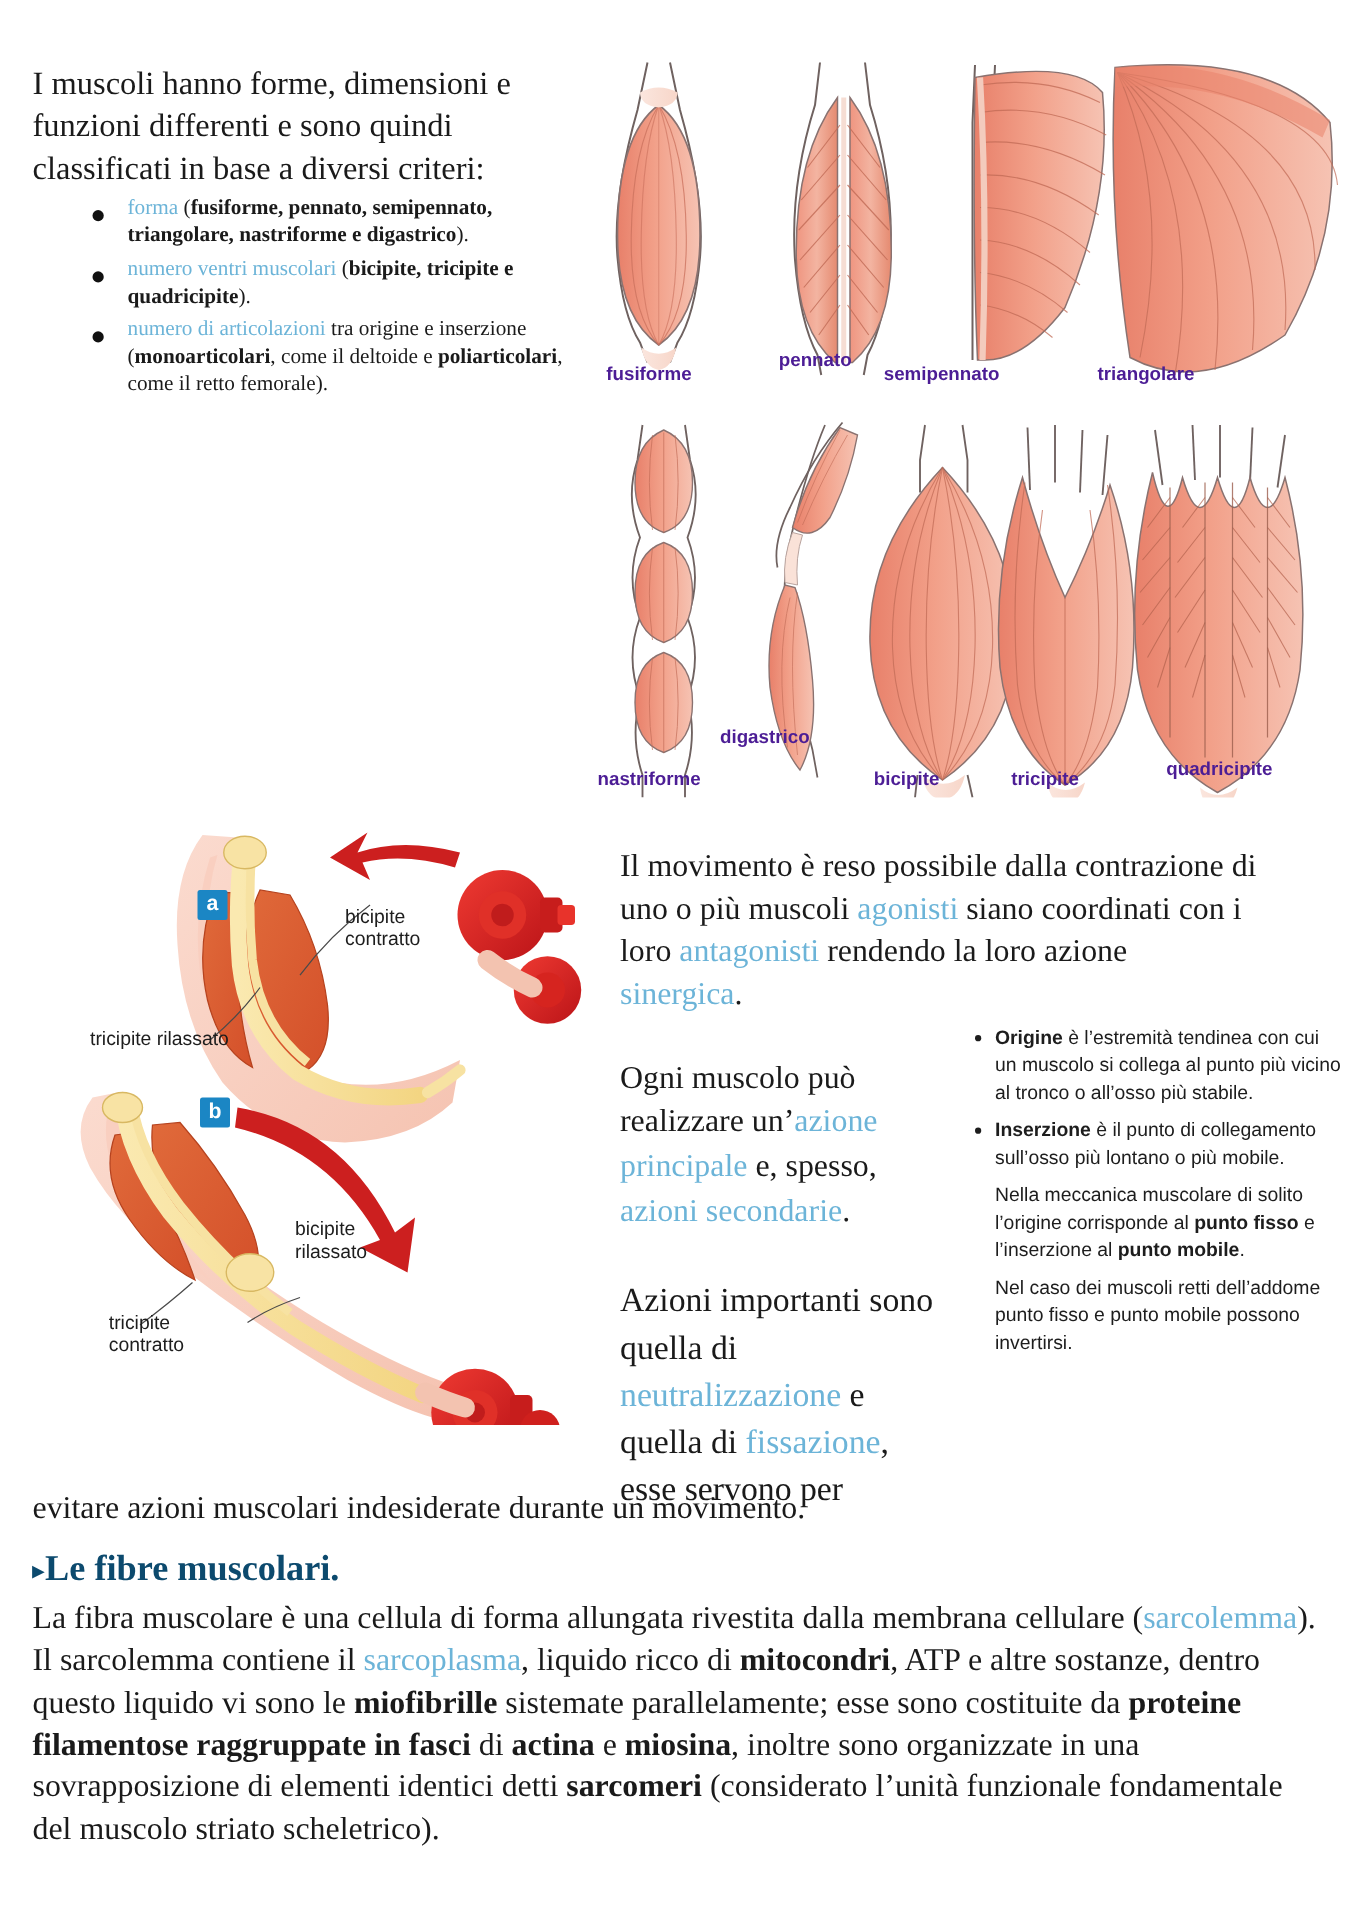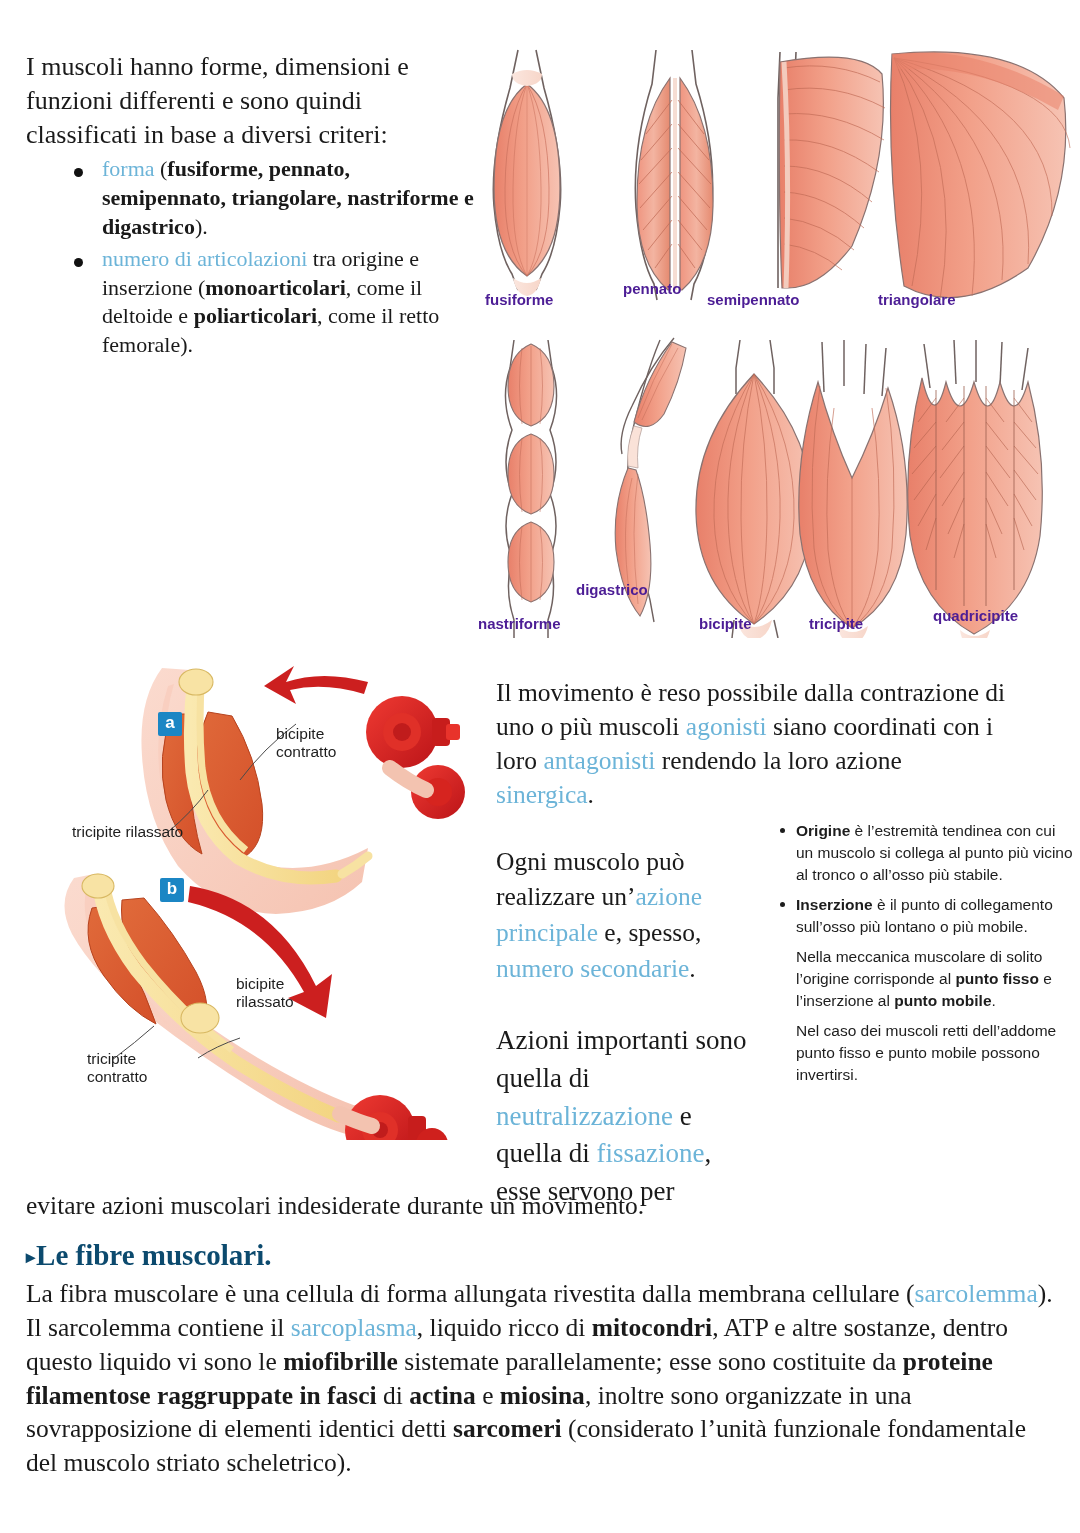--- a/index.html
+++ b/index.html
@@ -18,21 +18,21 @@
 
   
   #intro-block {
     position:absolute; left:26px; top:50px; width:450px;
     font-size:26px; line-height:1.30;
   }
   #intro-block .lead { margin:0 0 2px 0; }
   ul.criteria { list-style:none; margin:4px 0 0 0; padding:0 0 0 46px; }
   ul.criteria > li {
     position:relative; margin:0 0 4px 0; padding-left:30px;
-    font-size:22px; line-height:1.30;
+    font-size:17px; line-height:1.30;
   }
   ul.criteria > li::before {
     content:""; position:absolute; left:2px; top:13px;
     width:9px; height:9px; border-radius:50%; background:#111;
   }
 
   
   #muscle-figure {
     position:absolute; left:478px; top:38px; width:600px; height:600px;
   }
@@ -101,20 +101,23 @@
 </head>
 <body>
 
 <div class="page">
 
   <div id="intro-block">
     <p class="lead">I muscoli hanno forme, dimensioni e funzioni differenti e sono quindi classificati in base a diversi criteri:</p>
     <ul class="criteria">
       <li>
         <span class="hl">forma</span><span> (</span><span class="bd">fusiforme, pennato, semipennato, triangolare, nastriforme e digastrico</span><span>).</span>
+      </li>
+      <li>
+        <span class="hl">numero ventri muscolari</span><span> (</span><span class="bd">bicipite, tricipite e quadricipite</span><span>).</span>
       </li>
       <li>
         <span class="hl"> numero di articolazioni</span><span> tra origine e inserzione (</span><span class="bd">monoarticolari</span><span>, come il deltoide e </span><span class="bd">poliarticolari</span><span>, come il retto femorale).</span>
       </li>
     </ul>
   </div>
 
   <div id="muscle-figure">
     <svg width="600" height="600" viewBox="0 0 600 600">
       <defs>
@@ -405,21 +408,21 @@
 contratto</span>
     <span class="arm-label" style="left:22px;  top:163px;">tricipite rilassato</span>
     <span class="arm-label" style="left:186px; top:315px;">bicipite
 rilassato</span>
     <span class="arm-label" style="left:37px;  top:390px;">tricipite
 contratto</span>
   </div>
 
   <p id="movement-para"><span>Il movimento è reso possibile dalla contrazione di uno o più muscoli </span><span class="hl">agonisti</span><span> siano coordinati con i loro </span><span class="hl">antagonisti</span><span> rendendo la loro azione </span><span class="hl">sinergica</span><span>.</span></p>
 
-  <p id="action-para"><span>Ogni muscolo può realizzare un’</span><span class="hl">azione principale</span><span> e, spesso, </span><span class="hl">numero secondarie</span><span>.</span></p>
+  <p id="action-para"><span>Ogni muscolo può realizzare un’</span><span class="hl">azione principale</span><span> e, spesso, </span><span class="hl">azioni secondarie</span><span>.</span></p>
 
   <p id="important-para"><span>Azioni importanti sono quella di </span><span class="hl">neutralizzazione</span><span> e quella di </span><span class="hl">fissazione</span><span>, esse servono per</span></p>
 
   <p id="closing-line">evitare azioni muscolari indesiderate durante un movimento.</p>
 
   <div id="definitions-box">
     <ul>
       <li><span class="bd">Origine</span><span> è l’estremità tendinea con cui un muscolo si collega al punto più vicino al tronco o all’osso più stabile.</span></li>
       <li><span class="bd">Inserzione</span><span> è il punto di collegamento sull’osso più lontano o più mobile.</span></li>
     </ul>

